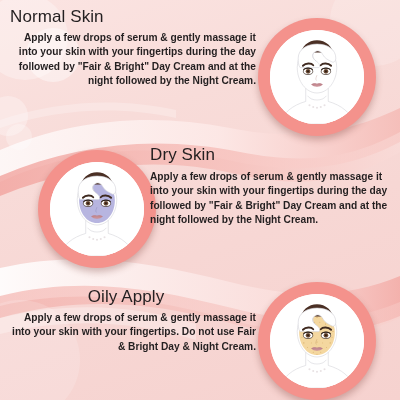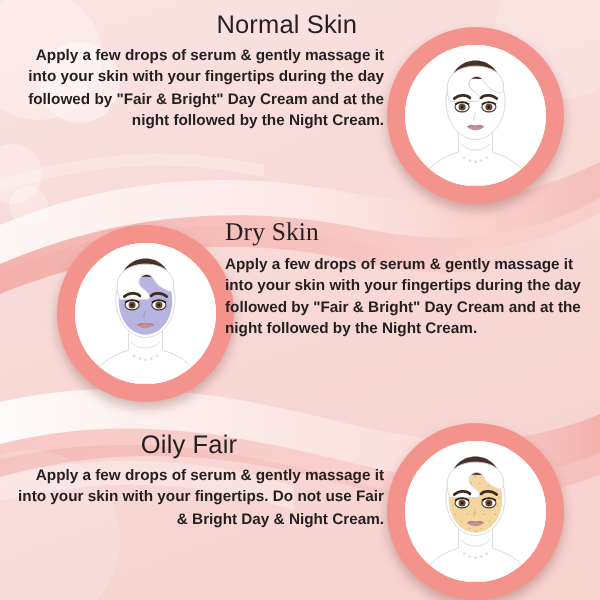--- a/index.html
+++ b/index.html
@@ -44,23 +44,23 @@
   
   .block{position:absolute;}
   .heading{
     font-size:17px;color:#231f20;font-weight:400;
     letter-spacing:0.1px;line-height:1.1;
   }
   .body-txt{
     font-size:10.2px;color:#231f20;line-height:1.42;font-weight:700;
   }
   .blk-normal{left:10px;top:8px;width:246px;text-align:right;}
-  .blk-normal .heading{text-align:right;padding-right:18px;margin-bottom:4px;}
+  .blk-normal .heading{text-align:left;padding-right:18px;margin-bottom:4px;}
   .blk-dry{left:150px;top:146px;width:244px;text-align:left;}
-  .blk-dry .heading{text-align:left;margin-bottom:5px;font-family:Liberation Serif, serif;}
+  .blk-dry .heading{text-align:left;margin-bottom:5px;}
   .blk-oily{left:10px;top:288px;width:246px;text-align:right;}
   .blk-oily .heading{text-align:center;padding-right:14px;margin-bottom:4px;}
 </style>
 </head>
 <body>
 
 <div id="poster">
 
   <svg class="bg-layer" viewBox="0 0 400 400" preserveAspectRatio="none">
     <defs>
@@ -247,17 +247,17 @@
         <path d="M35.5,42.2 C38,40 43,40 45.5,42.2" fill="none" stroke="#2e211a" stroke-width="1.2"></path>
         <path d="M54.5,42.2 C57,40 62,40 64.5,42.2" fill="none" stroke="#2e211a" stroke-width="1.2"></path>
         <path d="M50,48 C48.6,51.5 48.2,53 49.6,53.6" fill="none" stroke="#d6b47e" stroke-width="0.7"></path>
         <path d="M44,58 C46.5,55.6 49,57 50,57.6 C51,57 53.5,55.6 56,58 C53.5,61.2 46.5,61.2 44,58 Z" fill="#c98f96"></path>
         <path d="M44,58 C48,57 52,57 56,58" fill="none" stroke="#a9717a" stroke-width="0.5"></path>
       </svg>
     </div>
   </div>
 
   <div class="block blk-oily">
-    <div class="heading">Oily Fair</div>
+    <div class="heading">Oily Apply</div>
     <div class="body-txt">Apply a few drops of serum &amp; gently massage it into your skin with your fingertips. Do not use Fair &amp; Bright Day &amp; Night Cream.</div>
   </div>
 
 </div>
 
 </body></html>

